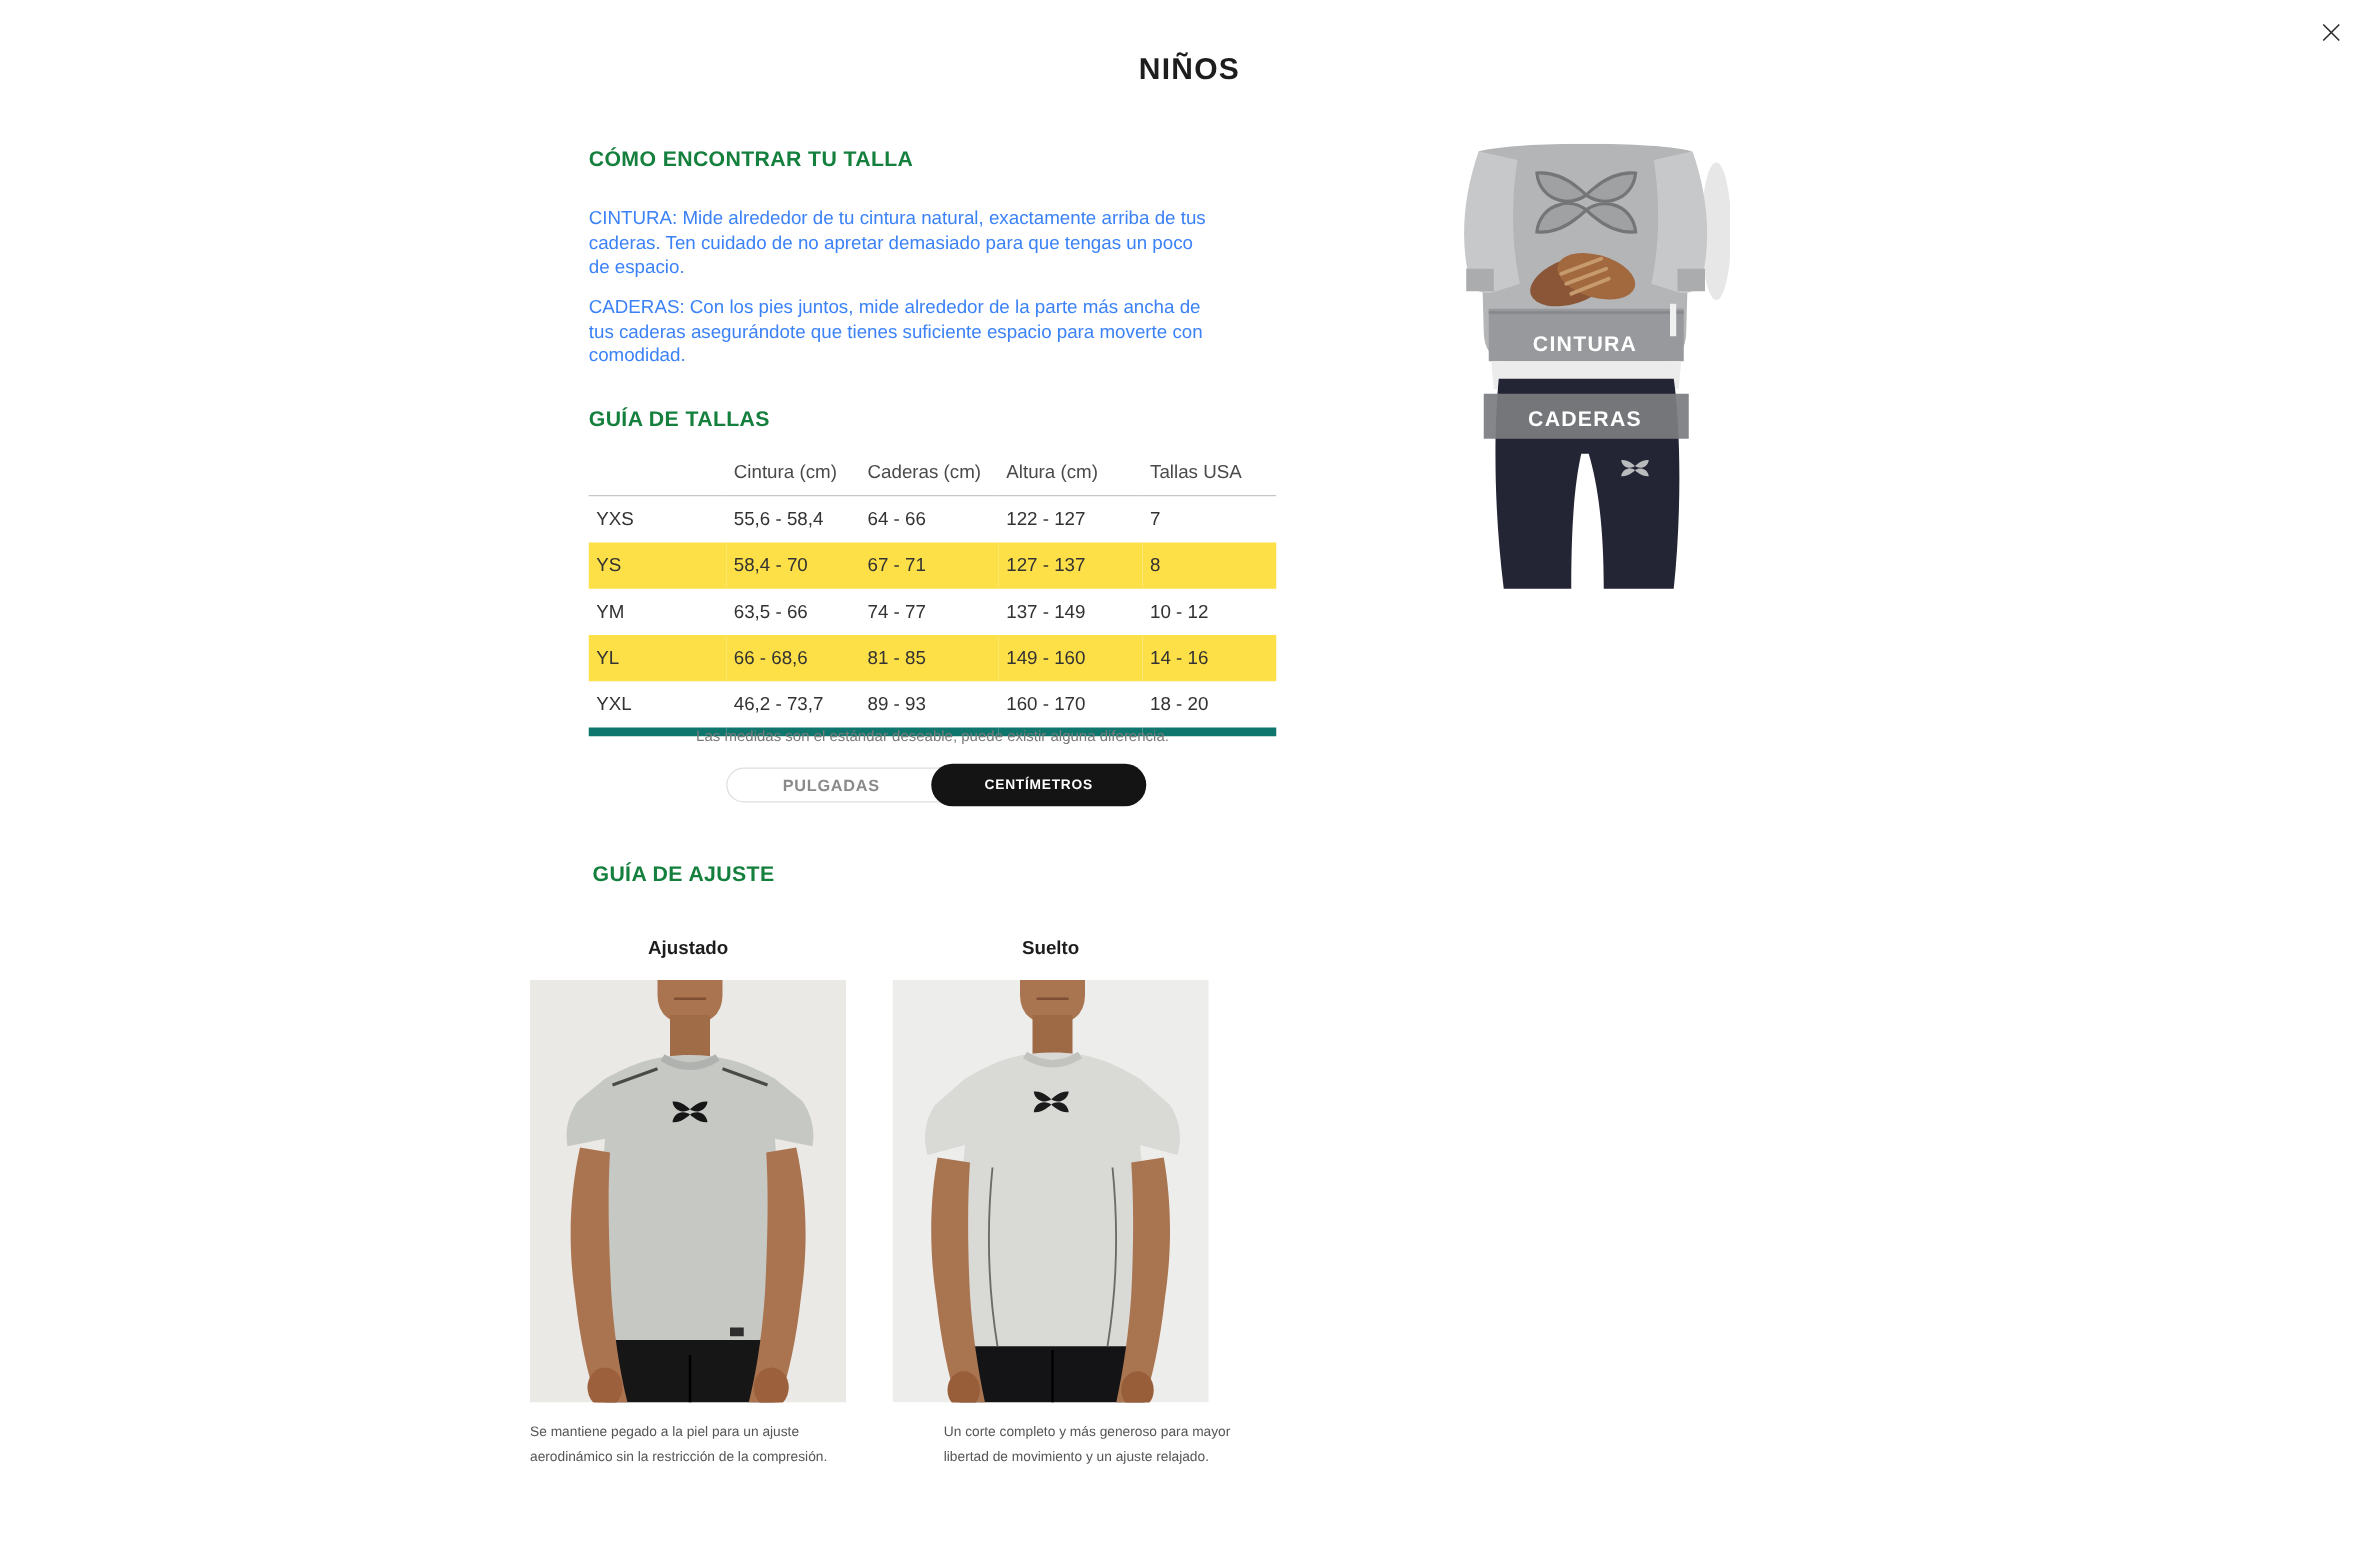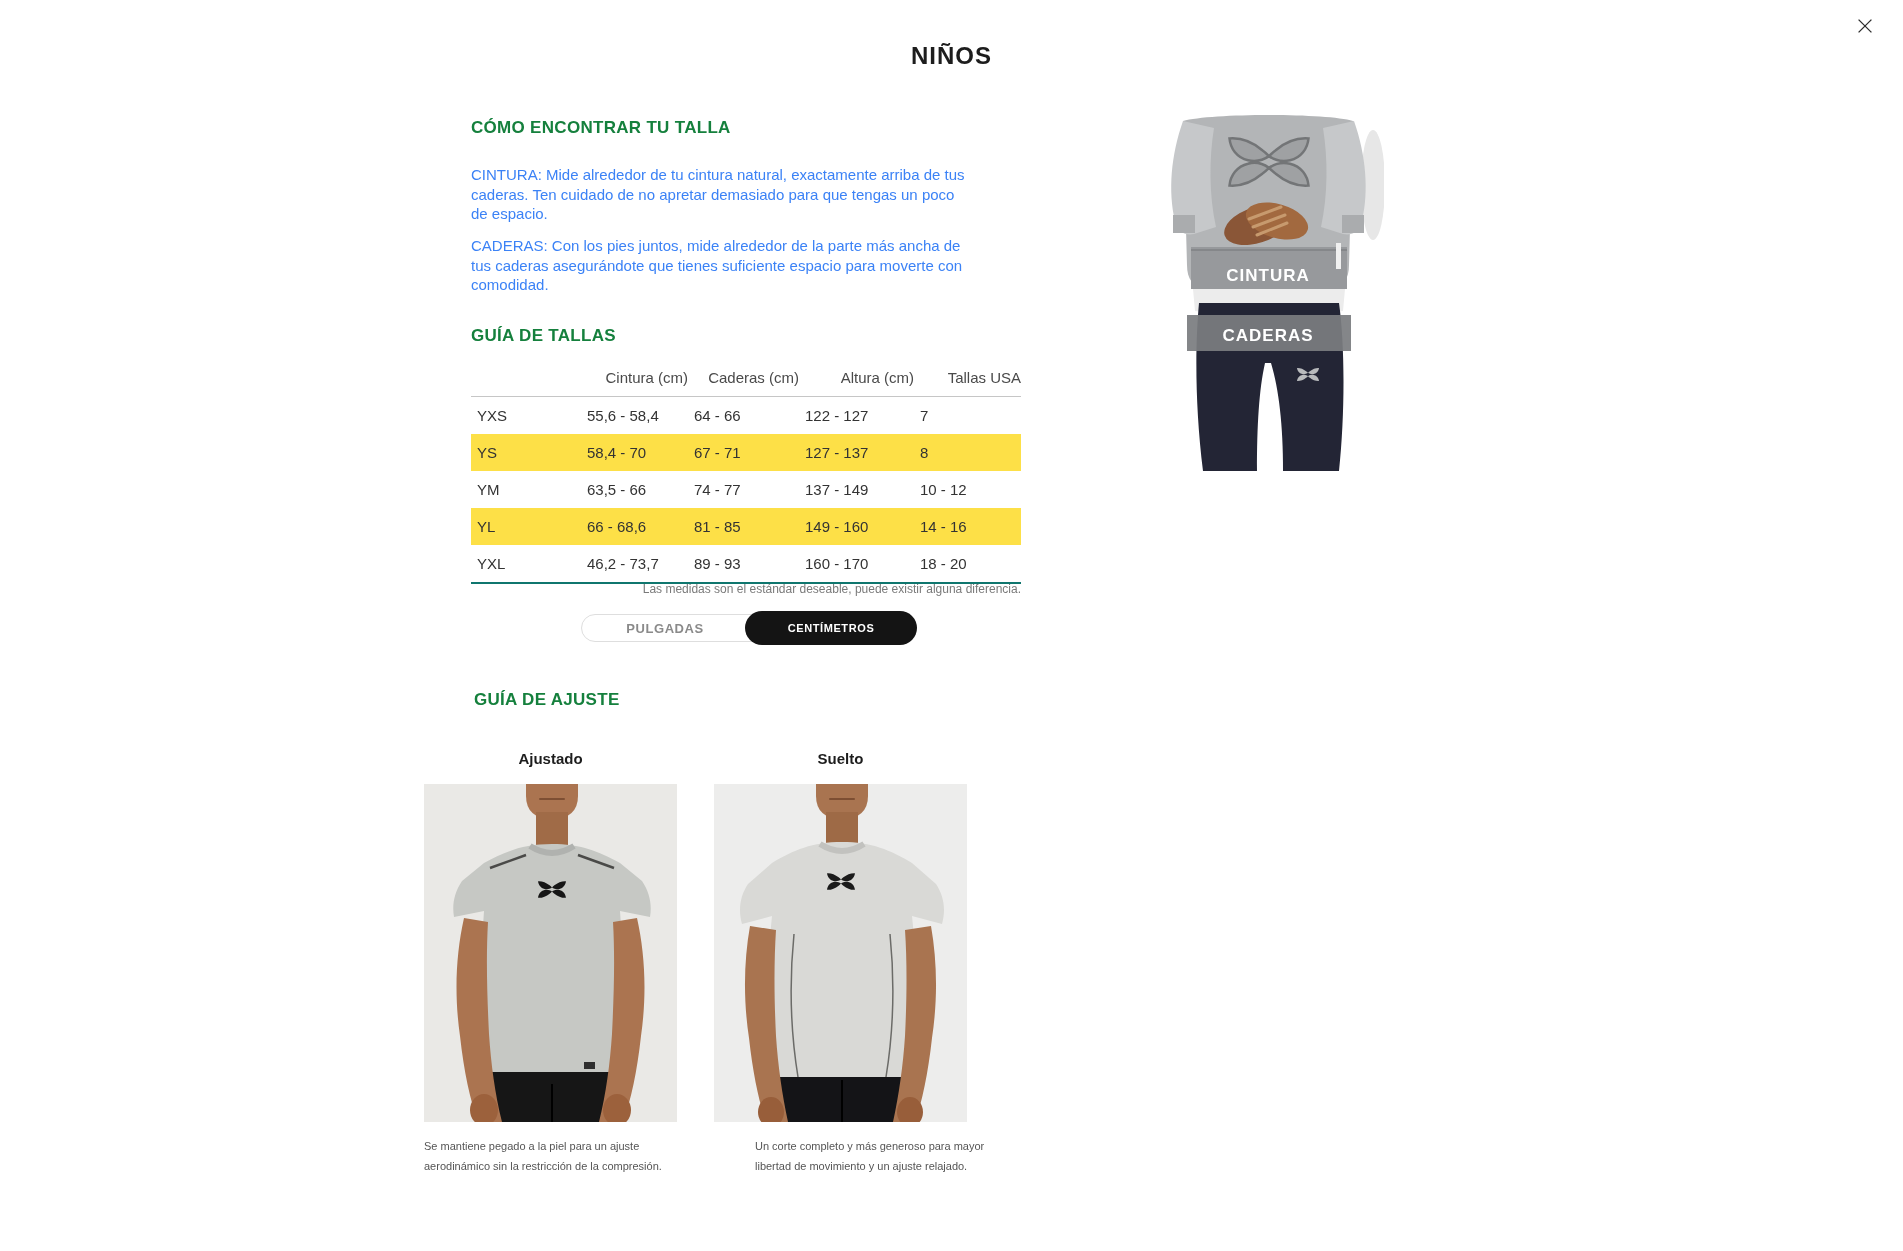--- a/index.html
+++ b/index.html
@@ -18,27 +18,27 @@
   .h-sizes{top:326px;left:471px;}
   .h-fit{top:690px;left:474px;}
   .para{position:absolute;left:471px;width:495px;font-size:15px;line-height:19.5px;color:#3b82f6;}
   .p1{top:150px;}
   .p2{top:221px;}
 
   
   .size-table{position:absolute;top:356px;left:471px;width:550px;border-collapse:collapse;table-layout:fixed;}
   .size-table col.c0{width:110px;} .size-table col.c1{width:107px;} .size-table col.c2{width:111px;}
   .size-table col.c3{width:115px;} .size-table col.c4{width:107px;}
-  .size-table th{font-size:15px;font-weight:normal;color:#4a4a4a;text-align:right;
+  .size-table th{font-size:15px;font-weight:normal;color:#4a4a4a;text-align:left;
                  padding:0 0 10px 6px;height:30px;vertical-align:bottom;border-bottom:1px solid #c6c6c6;}
   .size-table td{font-size:15px;color:#333;padding-left:6px;height:35px;}
   .size-table tr.shade{background:#fde047;}
-  .size-table tr.last td{border-bottom:2px solid #0f766e;}
-
-  .table-note{position:absolute;top:582px;left:471px;width:550px;text-align:right;
+  .size-table tr.last td{border-bottom:7px solid #0f766e;}
+
+  .table-note{position:absolute;top:582px;left:471px;width:550px;text-align:center;
               font-size:12px;color:#7a7a7a;}
 
   
   .unit-toggle{position:absolute;top:614px;left:581px;width:332px;height:26px;border:1px solid #dedede;
                border-radius:15px;background:#fff;}
   .unit-option-inactive{position:absolute;left:0;top:0;width:50%;height:100%;border:none;background:transparent;
                font-family:"Liberation Sans", sans-serif;font-size:13px;font-weight:bold;letter-spacing:.6px;
                color:#8a8a8a;cursor:pointer;}
   .unit-option-active{position:absolute;left:49%;top:-4px;width:52%;height:34px;border:none;border-radius:18px;
                background:#141414;color:#ffffff;font-family:"Liberation Sans", sans-serif;

